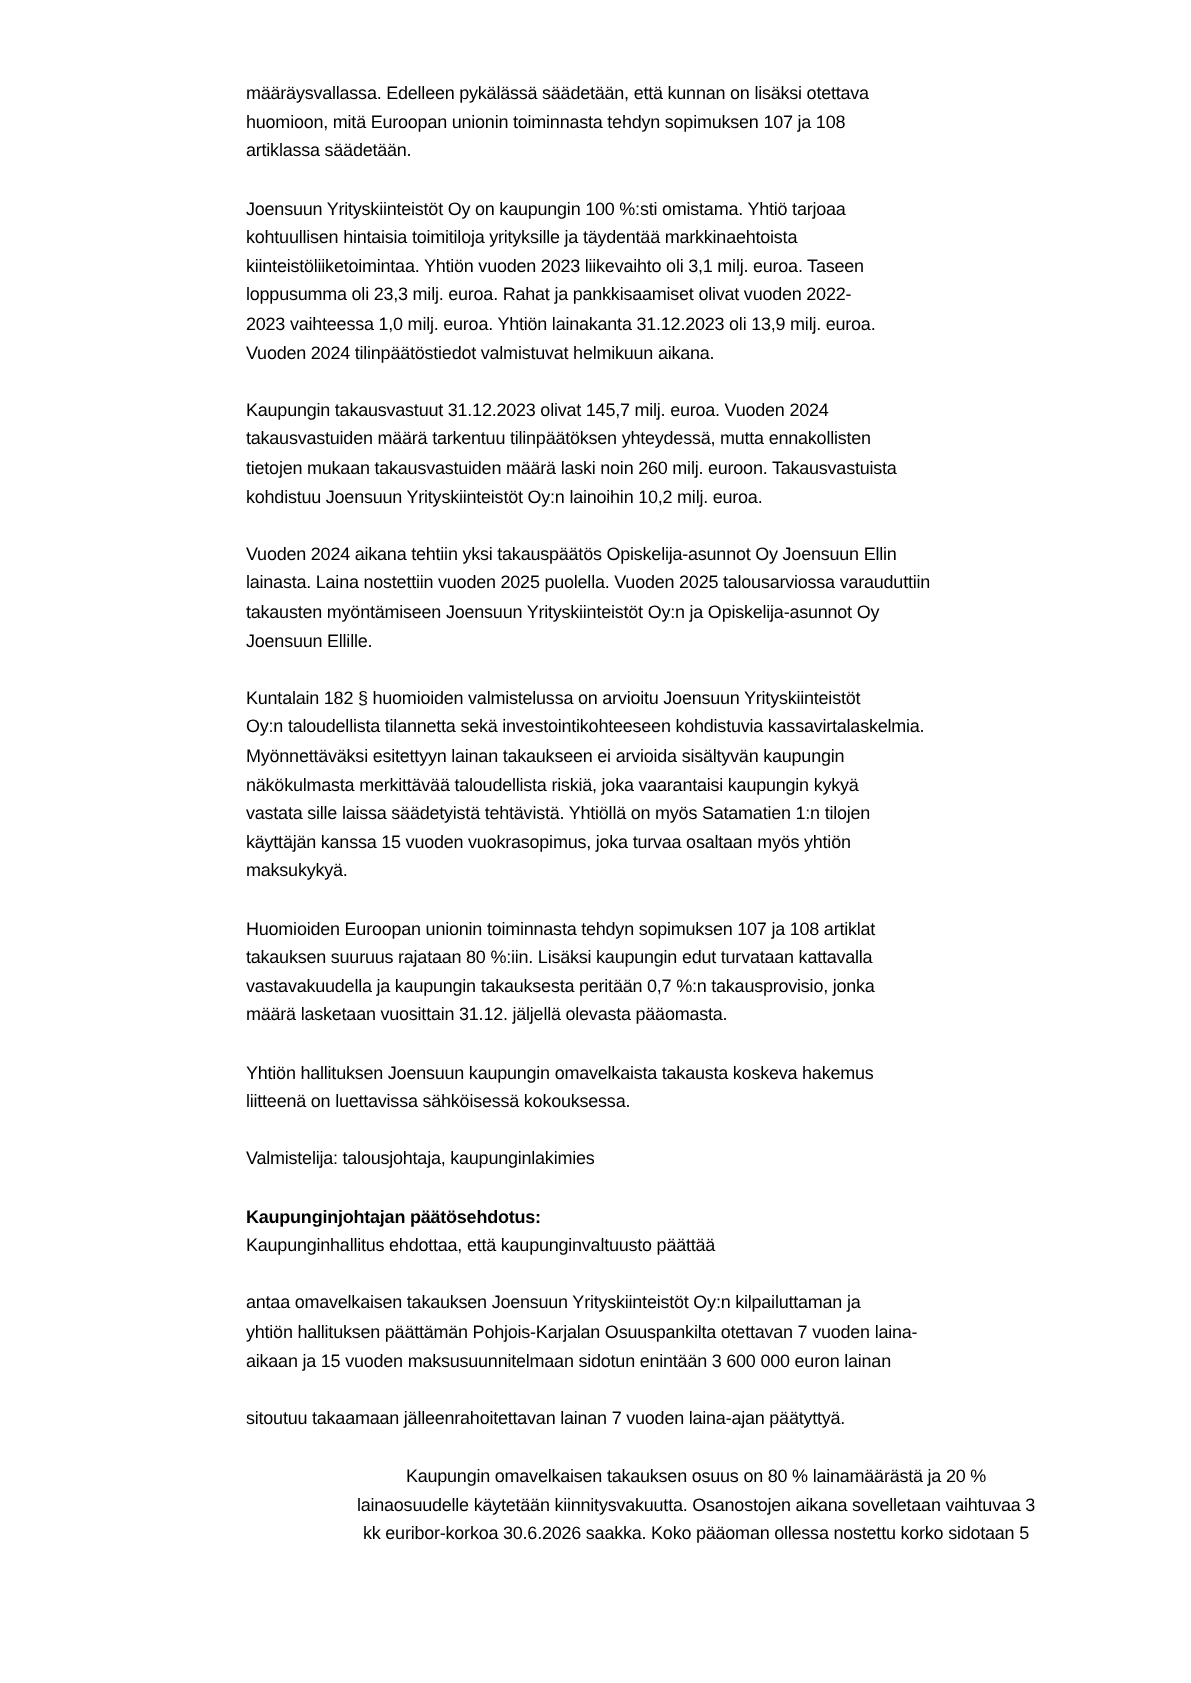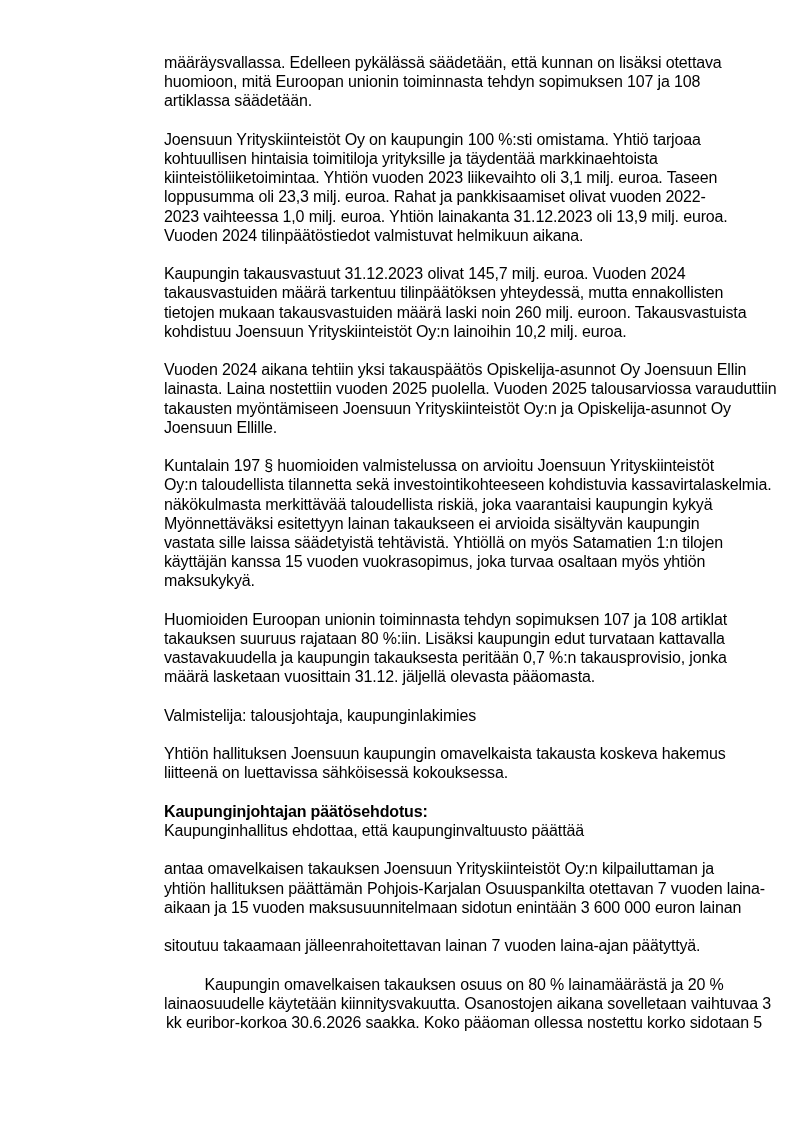--- a/index.html
+++ b/index.html
@@ -9,21 +9,21 @@
       position: relative;
       overflow: hidden;
       font-family: "Liberation Sans", "DejaVu Sans", sans-serif;
       color: #000000;
     }
     .page {
       position: absolute;
       left: 164px;
       top: 53px;
       width: 600px;
-      font-size: 16px;
+      font-size: 12px;
       line-height: 19.2px;
       letter-spacing: -0.15px;
     }
     .para { margin: 0 0 19.2px 0; }
     .line { display: block; white-space: nowrap; }
     .heading { font-weight: bold; display: block; white-space: nowrap; }
     .tight { margin-bottom: 0; text-align: center; }
   </style>
 </head>
 <body>
@@ -53,43 +53,43 @@
   </p>
 
   <p class="para">
     <span class="line">Vuoden 2024 aikana tehtiin yksi takauspäätös Opiskelija-asunnot Oy Joensuun Ellin</span>
     <span class="line">lainasta. Laina nostettiin vuoden 2025 puolella. Vuoden 2025 talousarviossa varauduttiin</span>
     <span class="line">takausten myöntämiseen Joensuun Yrityskiinteistöt Oy:n ja Opiskelija-asunnot Oy</span>
     <span class="line">Joensuun Ellille.</span>
   </p>
 
   <p class="para">
-    <span class="line">Kuntalain 197 § huomioiden valmistelussa on arvioitu Joensuun Yrityskiinteistöt</span>
+    <span class="line">Kuntalain 182 § huomioiden valmistelussa on arvioitu Joensuun Yrityskiinteistöt</span>
     <span class="line">Oy:n taloudellista tilannetta sekä investointikohteeseen kohdistuvia kassavirtalaskelmia.</span>
+    <span class="line">Myönnettäväksi esitettyyn lainan takaukseen ei arvioida sisältyvän kaupungin</span>
     <span class="line">näkökulmasta merkittävää taloudellista riskiä, joka vaarantaisi kaupungin kykyä</span>
-    <span class="line">Myönnettäväksi esitettyyn lainan takaukseen ei arvioida sisältyvän kaupungin</span>
     <span class="line">vastata sille laissa säädetyistä tehtävistä. Yhtiöllä on myös Satamatien 1:n tilojen</span>
     <span class="line">käyttäjän kanssa 15 vuoden vuokrasopimus, joka turvaa osaltaan myös yhtiön</span>
     <span class="line">maksukykyä.</span>
   </p>
 
   <p class="para">
     <span class="line">Huomioiden Euroopan unionin toiminnasta tehdyn sopimuksen 107 ja 108 artiklat</span>
     <span class="line">takauksen suuruus rajataan 80 %:iin. Lisäksi kaupungin edut turvataan kattavalla</span>
     <span class="line">vastavakuudella ja kaupungin takauksesta peritään 0,7 %:n takausprovisio, jonka</span>
     <span class="line">määrä lasketaan vuosittain 31.12. jäljellä olevasta pääomasta.</span>
   </p>
 
   <p class="para">
-    <span class="line">Valmistelija: talousjohtaja, kaupunginlakimies</span>
+    <span class="line">Yhtiön hallituksen Joensuun kaupungin omavelkaista takausta koskeva hakemus</span>
+    <span class="line">liitteenä on luettavissa sähköisessä kokouksessa.</span>
   </p>
 
   <p class="para">
-    <span class="line">Yhtiön hallituksen Joensuun kaupungin omavelkaista takausta koskeva hakemus</span>
-    <span class="line">liitteenä on luettavissa sähköisessä kokouksessa.</span>
+    <span class="line">Valmistelija: talousjohtaja, kaupunginlakimies</span>
   </p>
 
   <p class="para">
     <span class="heading">Kaupunginjohtajan päätösehdotus:</span>
     <span class="line">Kaupunginhallitus ehdottaa, että kaupunginvaltuusto päättää</span>
   </p>
 
   <p class="para">
     <span class="line">antaa omavelkaisen takauksen Joensuun Yrityskiinteistöt Oy:n kilpailuttaman ja</span>
     <span class="line">yhtiön hallituksen päättämän Pohjois-Karjalan Osuuspankilta otettavan 7 vuoden laina-</span>

